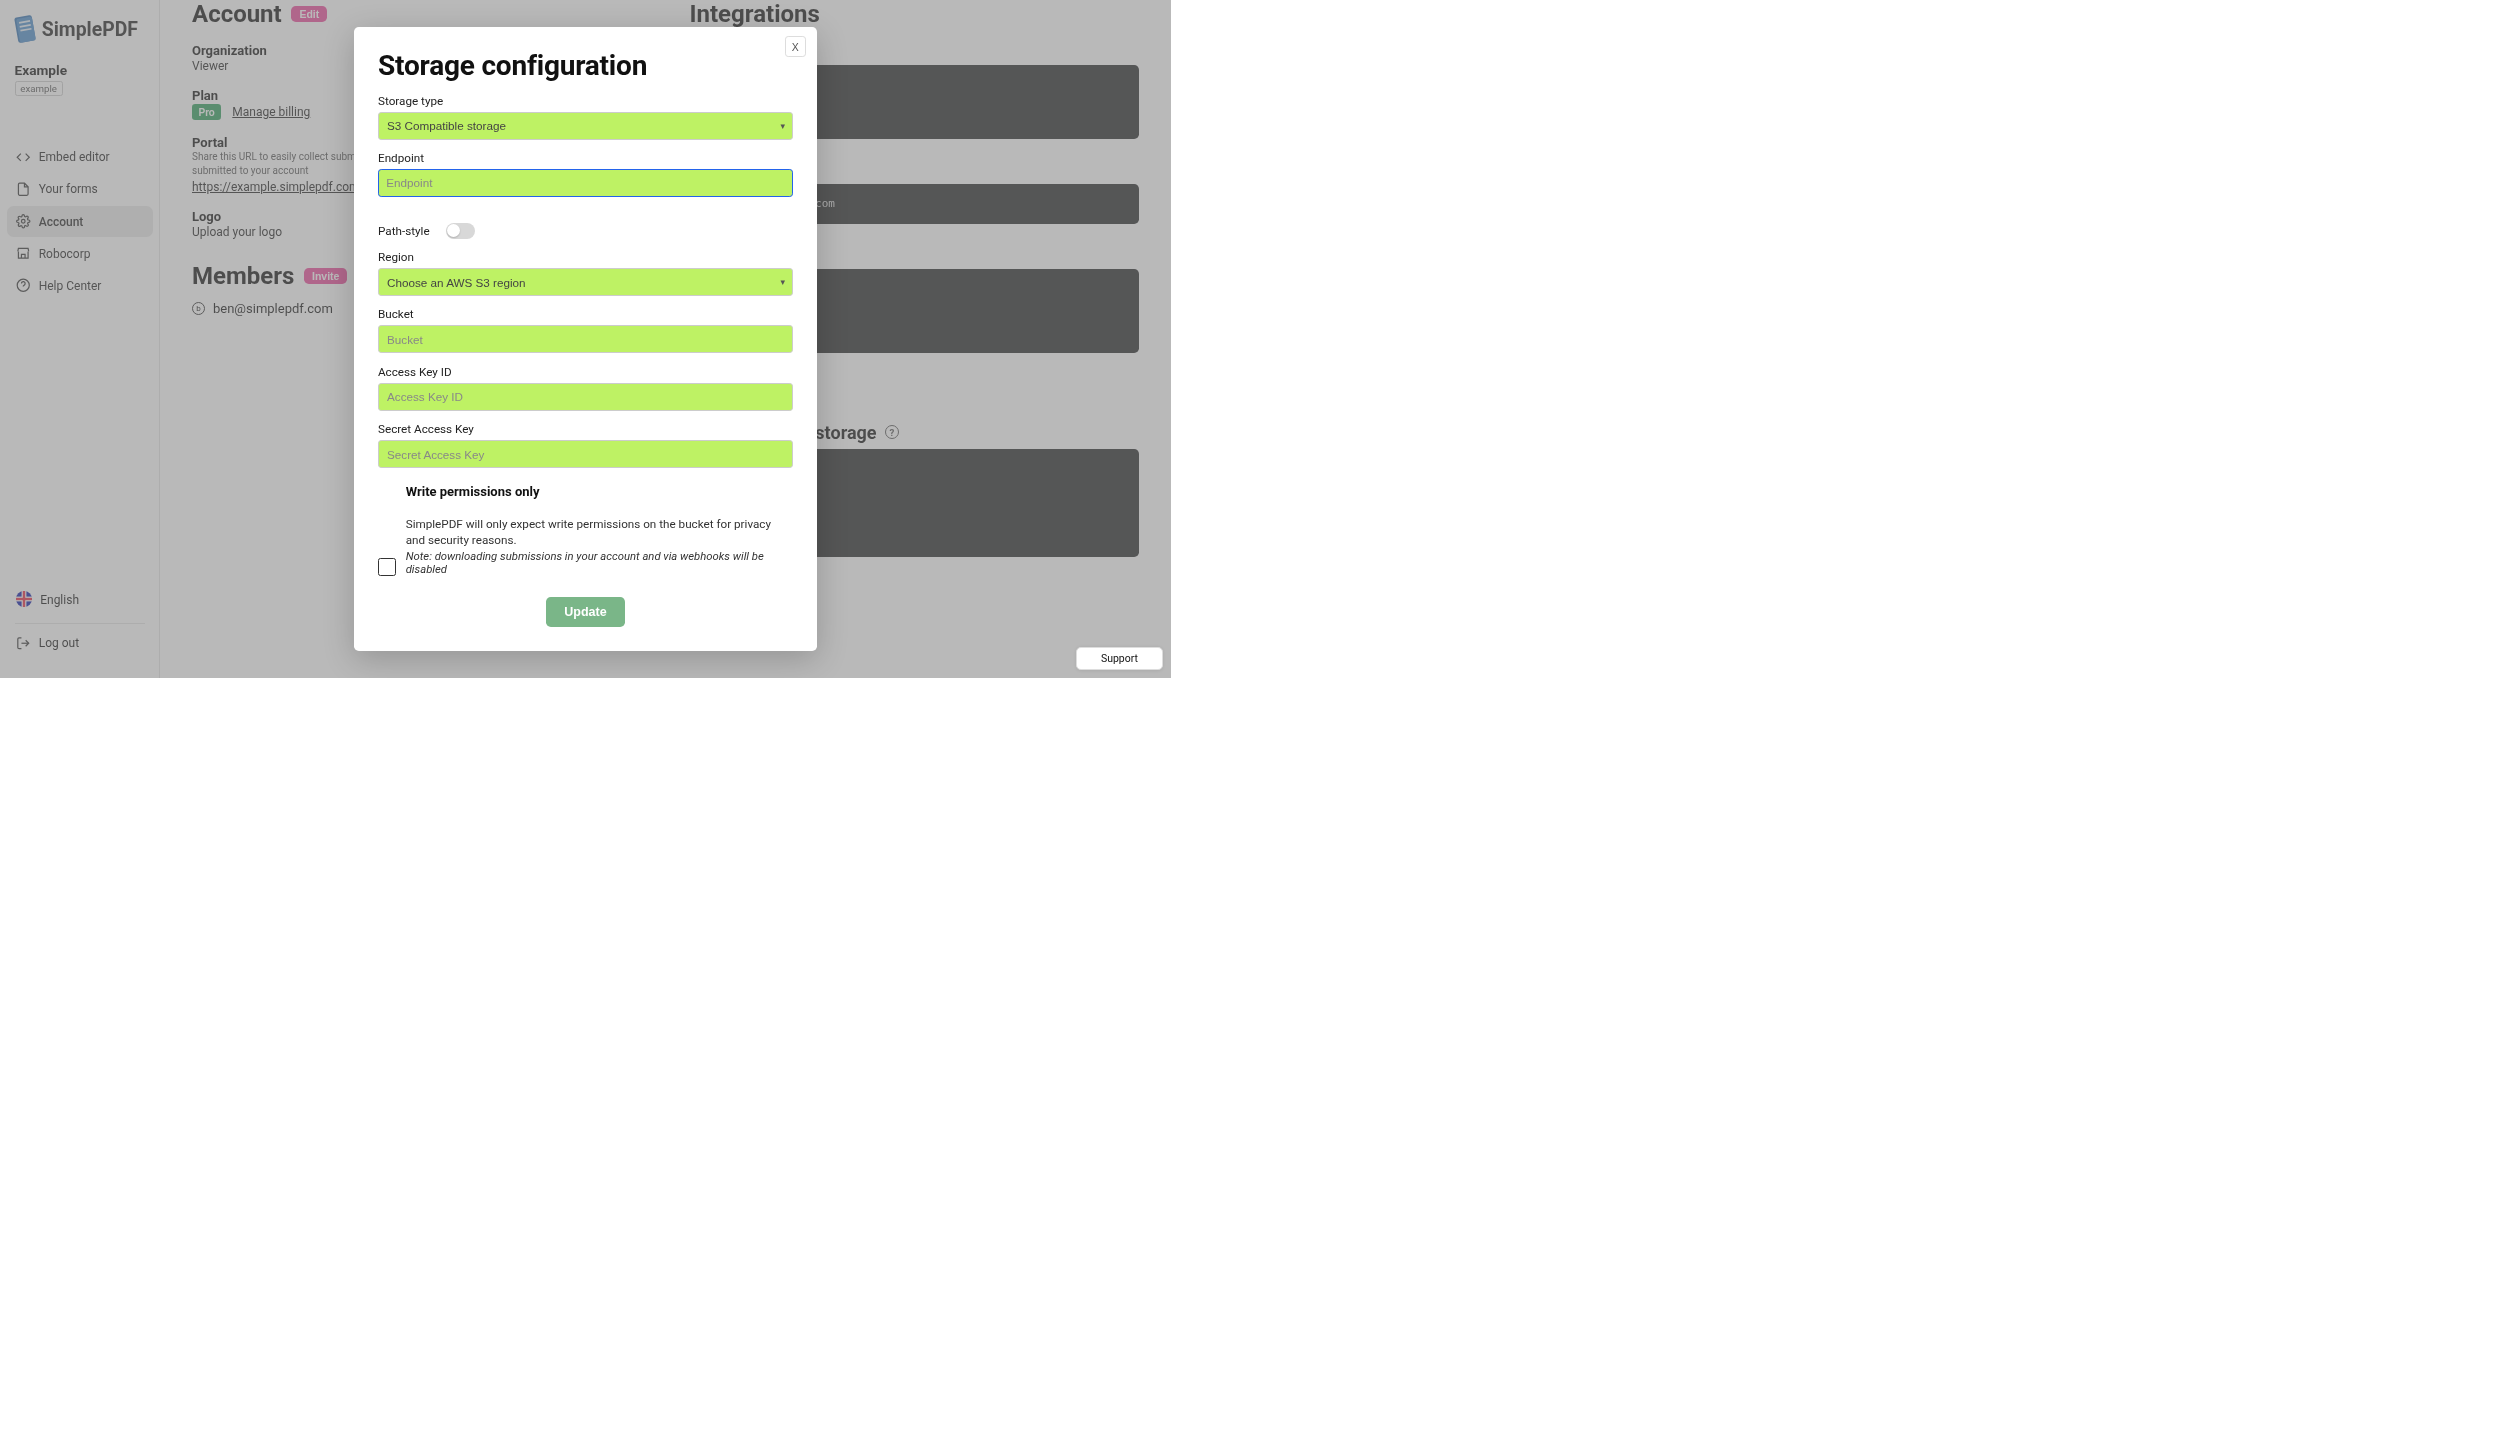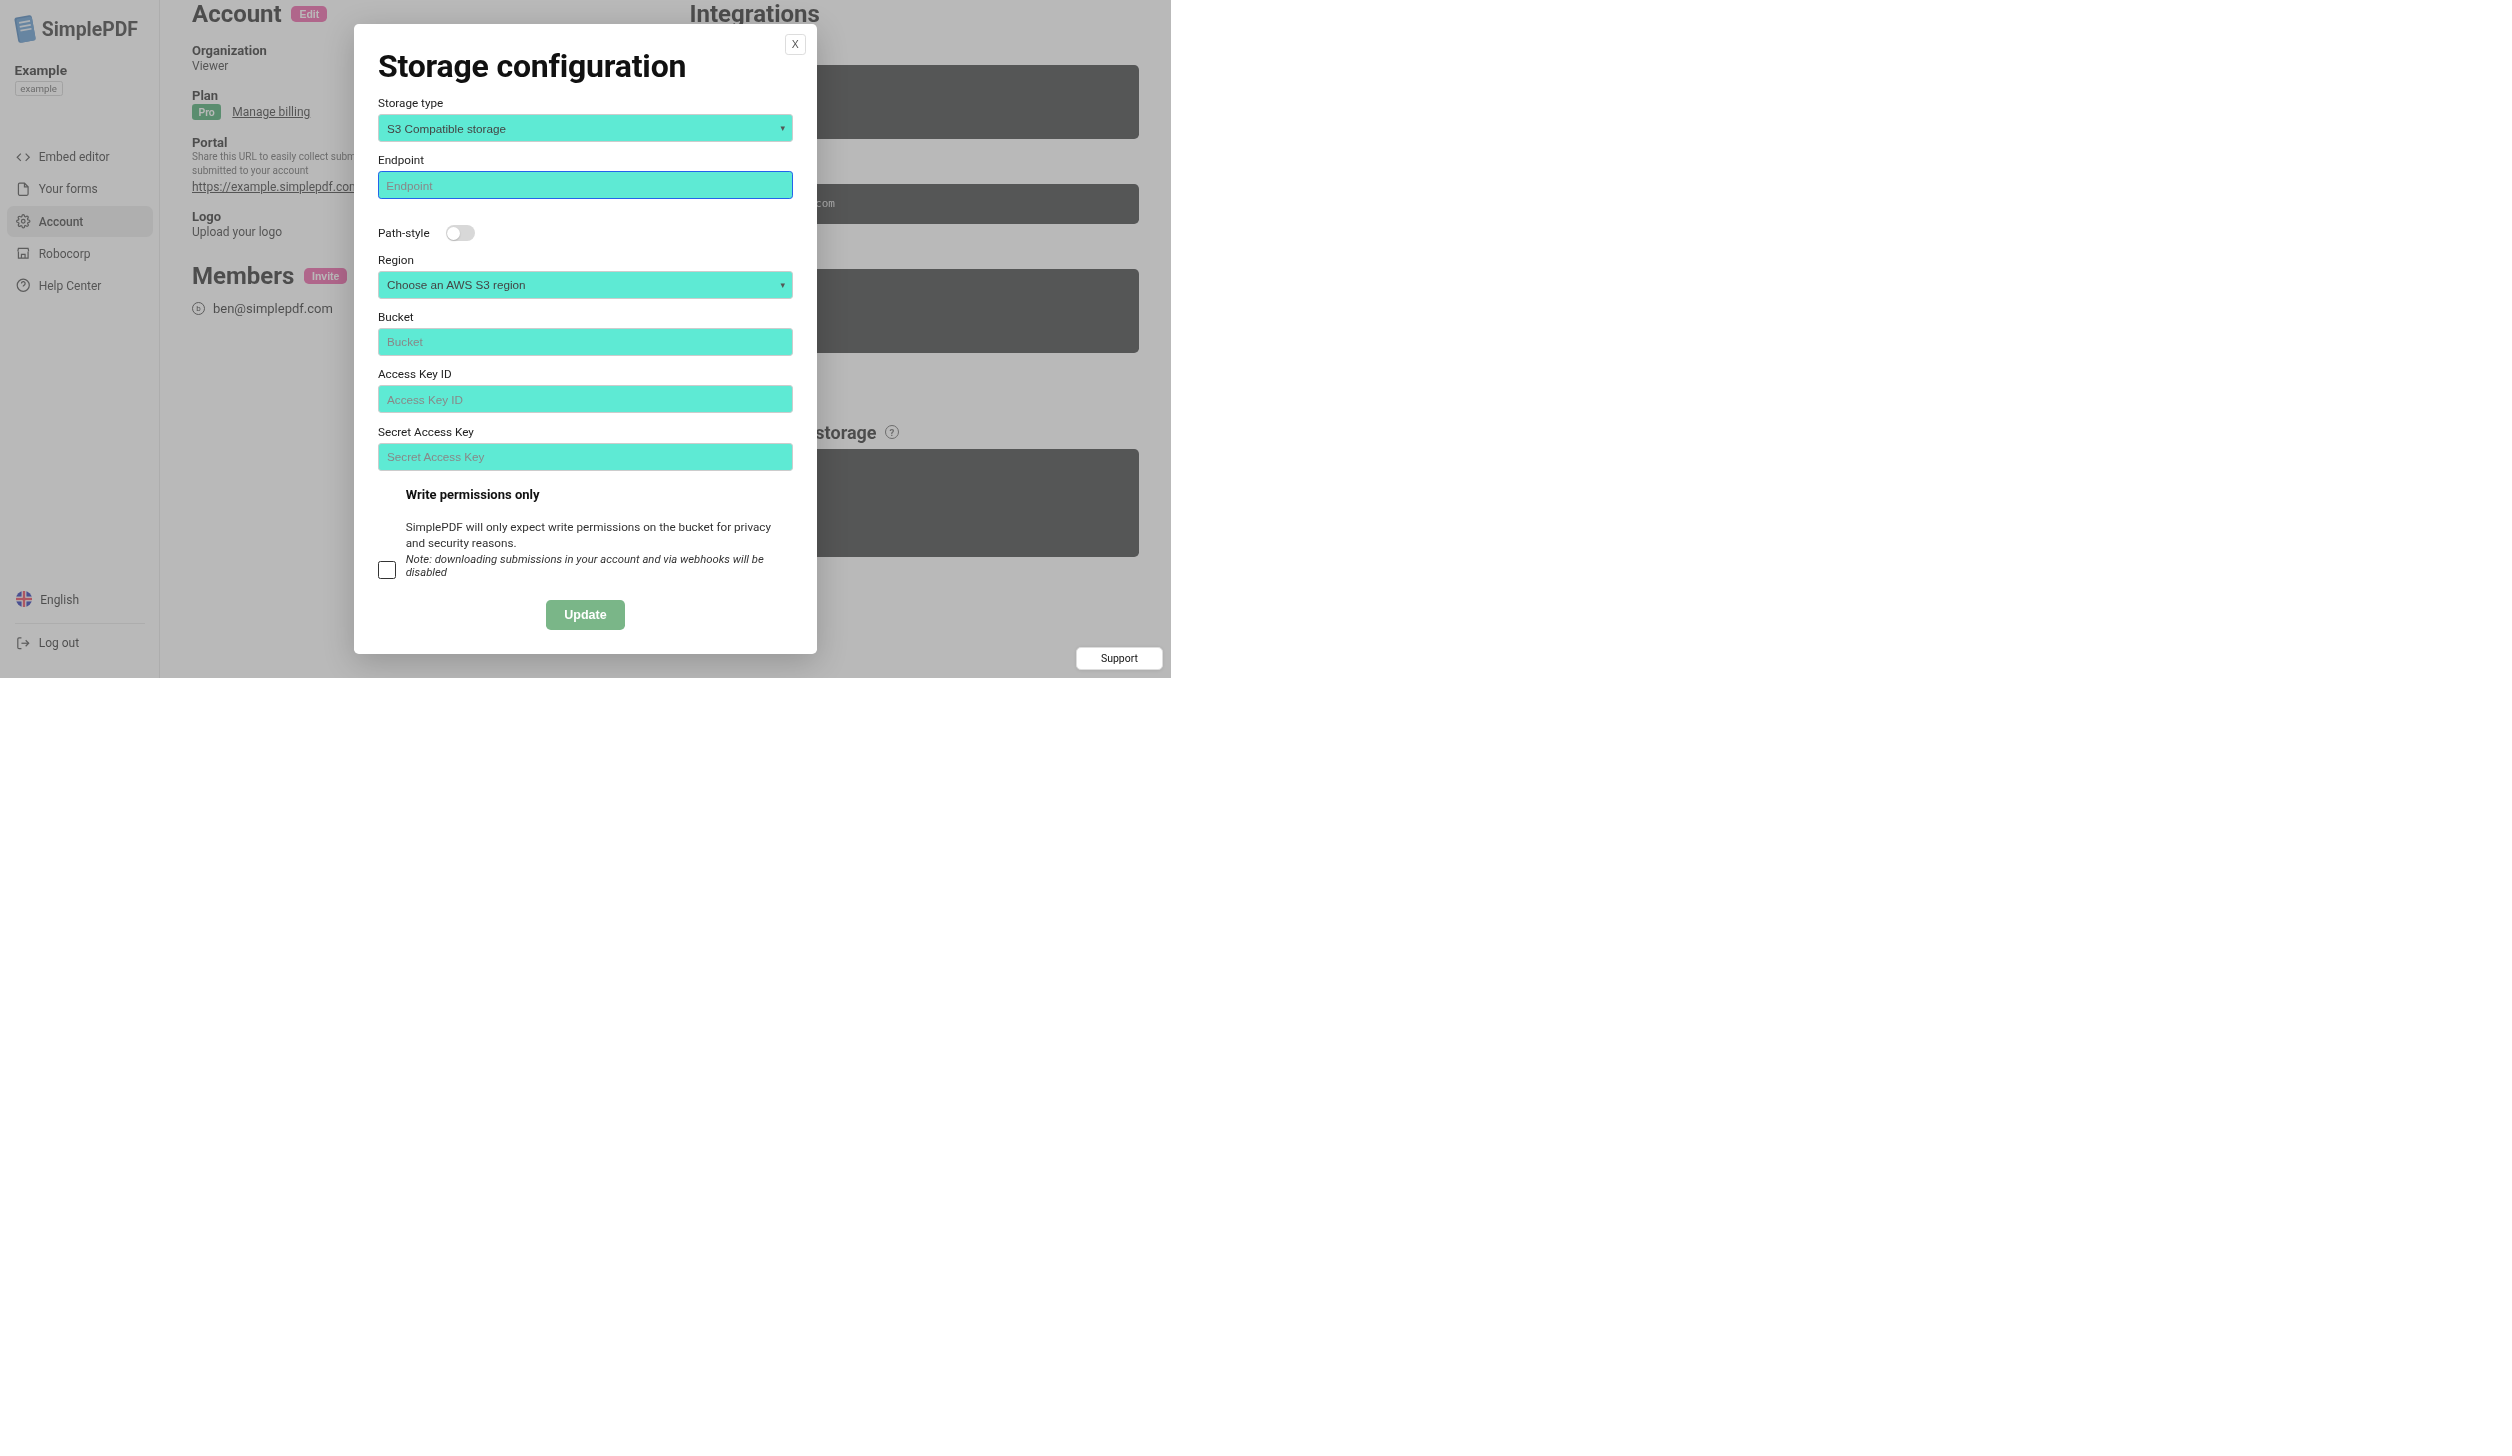--- a/index.html
+++ b/index.html
@@ -114,27 +114,27 @@
   box-shadow: 0 8px 32px rgba(0,0,0,0.2);
 }
 .modal-close {
   position:absolute; top:9.7px; right:11.3px;
   width:21px; height:21px;
   border:0.8px solid #ddd; border-radius:3.2px;
   background:#fff; cursor:pointer;
   display:flex; align-items:center; justify-content:center;
   font-size:10.5px; color:#555;
 }
-.modal-title { font-size: 32px; font-weight: 700; margin-bottom: 11.3px; letter-spacing:-0.2px; }
+.modal-title { font-size: 28px; font-weight: 700; margin-bottom: 11.3px; letter-spacing:-0.2px; }
 .m-label { font-size: 11.7px; color:#222; margin-top: 11.3px; margin-bottom: 4px; }
 .m-select, .m-input {
   width:100%; height:28px;
   border:0.8px solid #ccc; border-radius:3.2px;
   padding: 0 8px; font-size:11.7px;
-  background:#5eead4; color:#444;
+  background:#bef264; color:#444;
 }
 .m-select { appearance:none; -webkit-appearance:none; background-image: none; padding-right:22.6px; }
 .select-wrap { position:relative; }
 .select-caret { position:absolute; right:8px; top:50%; transform:translateY(-50%); pointer-events:none; font-size:9px; color:#555; }
 .m-input.focused { border:1.6px solid #2463eb; outline:none; padding:0 7.3px; }
 .m-input::placeholder { color:#888; }
 .toggle-row { display:flex; align-items:center; gap:16px; margin-top:26px; }
 .toggle {
   width:29px; height:16px; background:#d8d8d8; border-radius:806px;
   position:relative; cursor:pointer;

